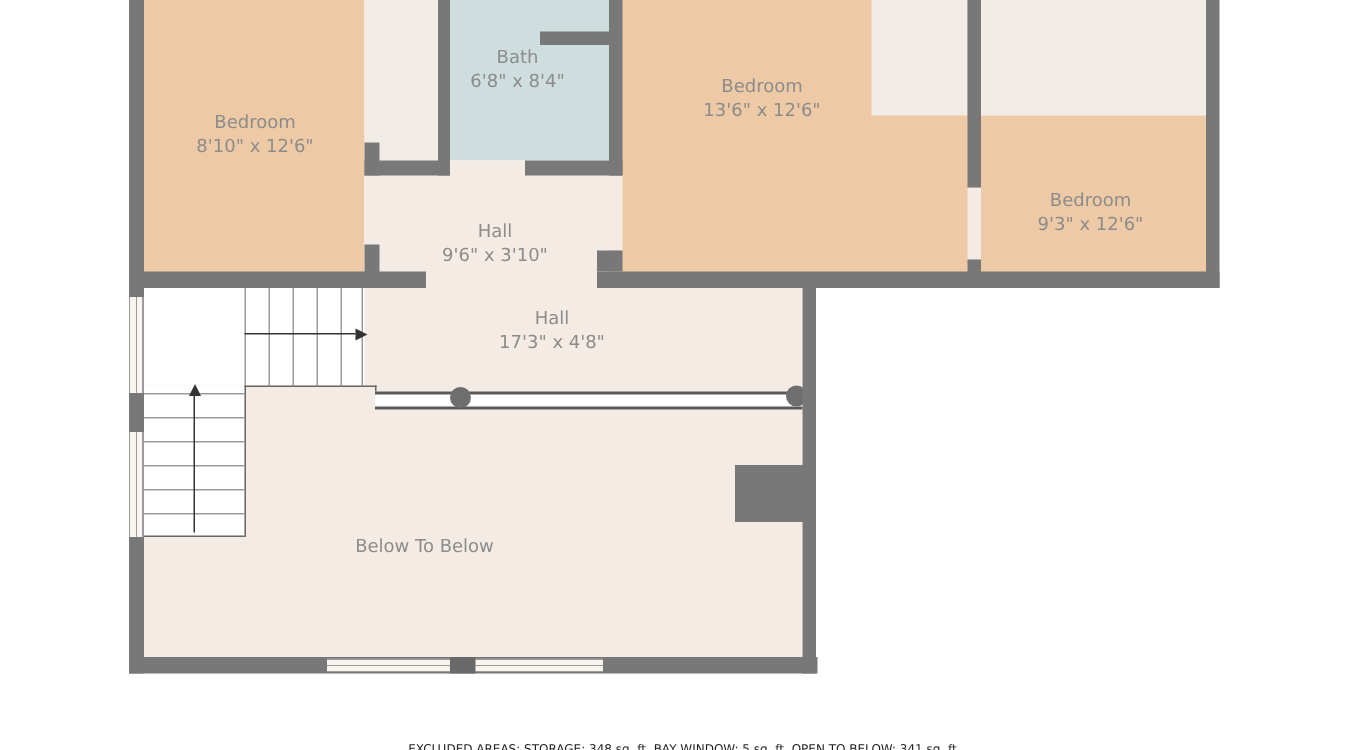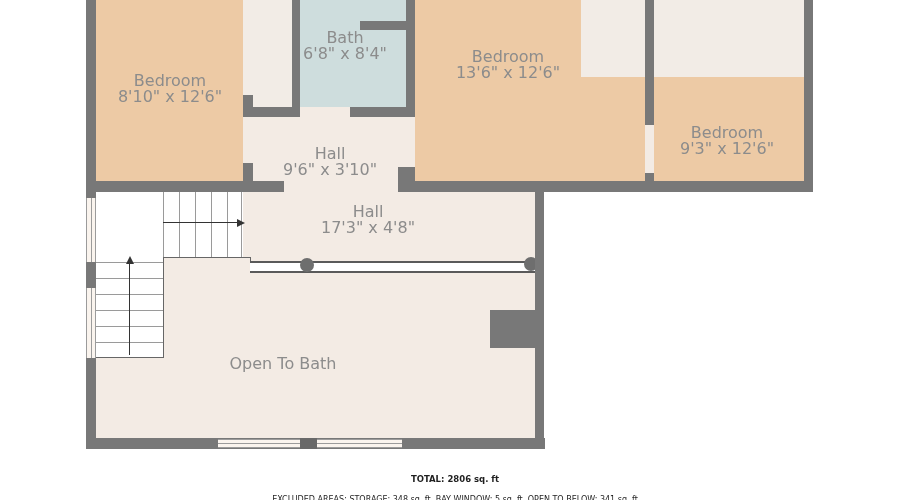--- a/index.html
+++ b/index.html
@@ -11,21 +11,21 @@
   .f-cream{background:#f3ebe4;}
   .f-cream2{background:#f2ece6;}
   .f-bath{background:#cedddd;}
   .f-white{background:#ffffff;}
   .ln{background:#666666;}
   .sl{background:#9a9a9a;}
   .rail{position:absolute;background:#ffffff;border-top:2px solid #5a5a5a;border-bottom:2px solid #5a5a5a;}
   .post{width:14px;height:14px;border-radius:50%;background:#6e6e6e;}
   .win-v{background:linear-gradient(to right,#9b9b9b 0px,#9b9b9b 1px,#faf4ee 1px,#faf4ee 4.5px,#9b9b9b 4.5px,#9b9b9b 5.5px,#faf4ee 5.5px,#faf4ee 9px,#9b9b9b 9px,#9b9b9b 10px);}
   .win-h{background:linear-gradient(to bottom,#9b9b9b 0px,#9b9b9b 1px,#faf4ee 1px,#faf4ee 4px,#9b9b9b 4px,#9b9b9b 5px,#faf4ee 5px,#faf4ee 8px,#9b9b9b 8px,#9b9b9b 9px);}
-  .lbl{color:#8c8c8c;font-size:16px;line-height:16px;text-align:center;}
+  .lbl{color:#8c8c8c;font-size:12px;line-height:16px;text-align:center;}
   .lbl span{display:block;}
   .arrow-line{position:absolute;background:#333333;}
   .ah-right{position:absolute;width:0;height:0;border-top:4px solid transparent;border-bottom:4px solid transparent;border-left:8px solid #333333;}
   .ah-up{position:absolute;width:0;height:0;border-left:4px solid transparent;border-right:4px solid transparent;border-bottom:8px solid #333333;}
   .ftr{left:10px;width:890px;text-align:center;color:#1f1f1f;font-size:8px;line-height:10px;}
   .ftr.b{font-weight:bold;font-size:8.5px;}
 </style>
 </head>
 <body>
 
@@ -115,19 +115,18 @@
   </div>
   <div class="lbl" style="left:255px;top:146px;width:150px;">
     <span>Hall</span>
     <span>9'6" x 3'10"</span>
   </div>
   <div class="lbl" style="left:293px;top:204px;width:150px;">
     <span>Hall</span>
     <span>17'3" x 4'8"</span>
   </div>
   <div class="lbl" style="left:183px;top:356px;width:200px;">
-    <span>Open To Bath</span>
+    <span>Below To Below</span>
   </div>
 
-  <div class="ftr b" style="top:474px;">TOTAL: 2806 sq. ft</div>
   <div class="ftr" style="top:495px;">EXCLUDED AREAS: STORAGE: 348 sq. ft, BAY WINDOW: 5 sq. ft, OPEN TO BELOW: 341 sq. ft</div>
 
 </div>
 
 </body></html>

